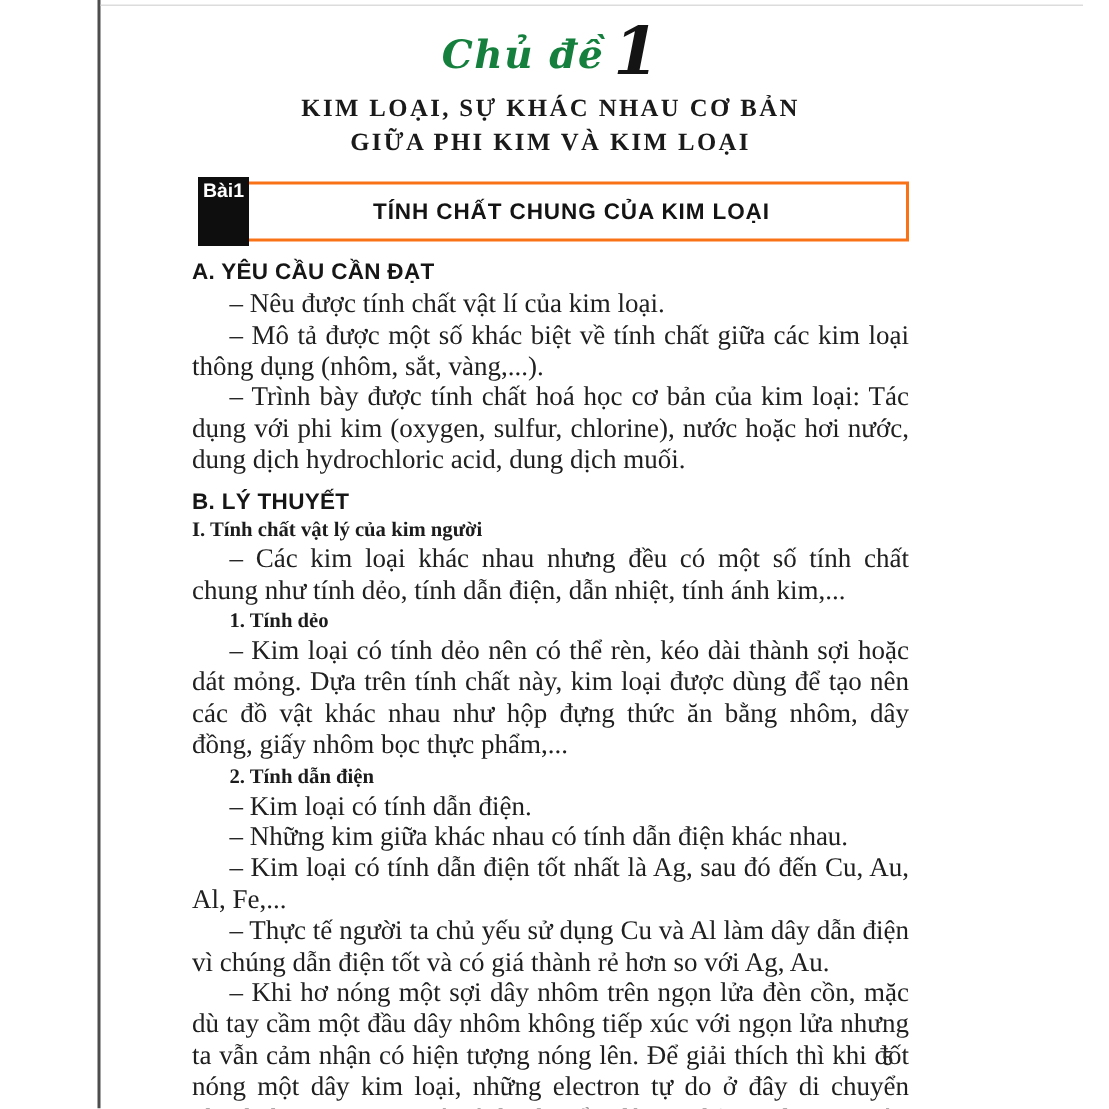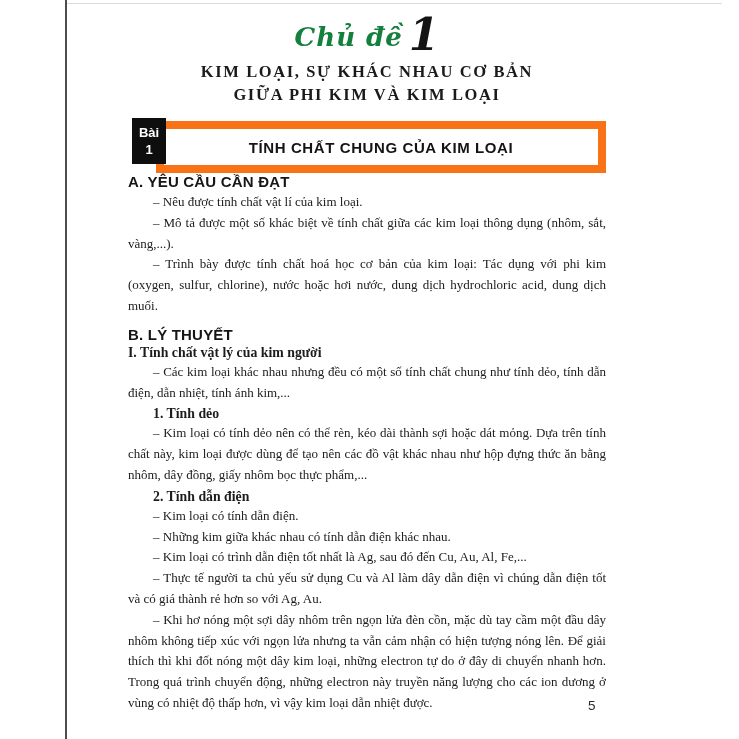--- a/index.html
+++ b/index.html
@@ -69,29 +69,29 @@
   .lesson-badge {
     position: absolute;
     left: 4px; top: 0;
     width: 34px; height: 46px;
     background: #0e0e0e;
     color: #ffffff;
     font-family: "Liberation Sans", sans-serif;
     font-weight: bold;
     font-size: 13px;
     text-align: center;
-    display: flex; flex-direction: column; justify-content: center;
+    display: flex; flex-direction: row; justify-content: center;
     line-height: 17px;
     z-index: 2;
   }
   .lesson-titlebox {
     position: absolute;
     left: 28px; top: 3px; right: 0;
     height: 36px;
-    border: 8px solid #f97316;
+    border: 2px solid #f97316;
     display: flex; align-items: center; justify-content: center;
     background: #ffffff;
     z-index: 1;
   }
   .lesson-title {
     font-family: "Liberation Sans", sans-serif;
     font-weight: bold;
     font-size: 15px;
     letter-spacing: 0.6px;
     color: #141414;
@@ -115,21 +115,21 @@
   }
   .num-heading {
     font-weight: bold;
     font-size: 13.8px;
     text-indent: 25px;
     margin-top: 3px;
     margin-bottom: 1px;
     color: #1c1c1c;
   }
   .para {
-    font-size: 13px;
+    font-size: 18px;
     line-height: 20.8px;
     text-align: justify;
     text-indent: 25px;
     margin: 0;
     color: #202020;
   }
   .page-number {
     position: absolute;
     left: 588px; top: 698px;
     font-family: "Liberation Sans", sans-serif;
@@ -172,20 +172,20 @@
   <div class="sec-heading">B. LÝ THUYẾT</div>
   <div class="roman-heading">I. Tính chất vật lý của kim người</div>
   <p class="para">– Các kim loại khác nhau nhưng đều có một số tính chất chung như tính dẻo, tính dẫn điện, dẫn nhiệt, tính ánh kim,...</p>
 
   <div class="num-heading">1. Tính dẻo</div>
   <p class="para">– Kim loại có tính dẻo nên có thể rèn, kéo dài thành sợi hoặc dát mỏng. Dựa trên tính chất này, kim loại được dùng để tạo nên các đồ vật khác nhau như hộp đựng thức ăn bằng nhôm, dây đồng, giấy nhôm bọc thực phẩm,...</p>
 
   <div class="num-heading">2. Tính dẫn điện</div>
   <p class="para">– Kim loại có tính dẫn điện.</p>
   <p class="para">– Những kim giữa khác nhau có tính dẫn điện khác nhau.</p>
-  <p class="para">– Kim loại có trình dẫn điện tốt nhất là Ag, sau đó đến Cu, Au, Al, Fe,...</p>
+  <p class="para">– Kim loại có tính dẫn điện tốt nhất là Ag, sau đó đến Cu, Au, Al, Fe,...</p>
   <p class="para">– Thực tế người ta chủ yếu sử dụng Cu và Al làm dây dẫn điện vì chúng dẫn điện tốt và có giá thành rẻ hơn so với Ag, Au.</p>
 
   <p class="para">– Khi hơ nóng một sợi dây nhôm trên ngọn lửa đèn cồn, mặc dù tay cầm một đầu dây nhôm không tiếp xúc với ngọn lửa nhưng ta vẫn cảm nhận có hiện tượng nóng lên. Để giải thích thì khi đốt nóng một dây kim loại, những electron tự do ở đây di chuyển nhanh hơn. Trong quá trình chuyển động, những electron này truyền năng lượng cho các ion dương ở vùng có nhiệt độ thấp hơn, vì vậy kim loại dẫn nhiệt được.</p>
 
 </div>
 
 <div class="page-number">5</div>
 
 </body></html>

